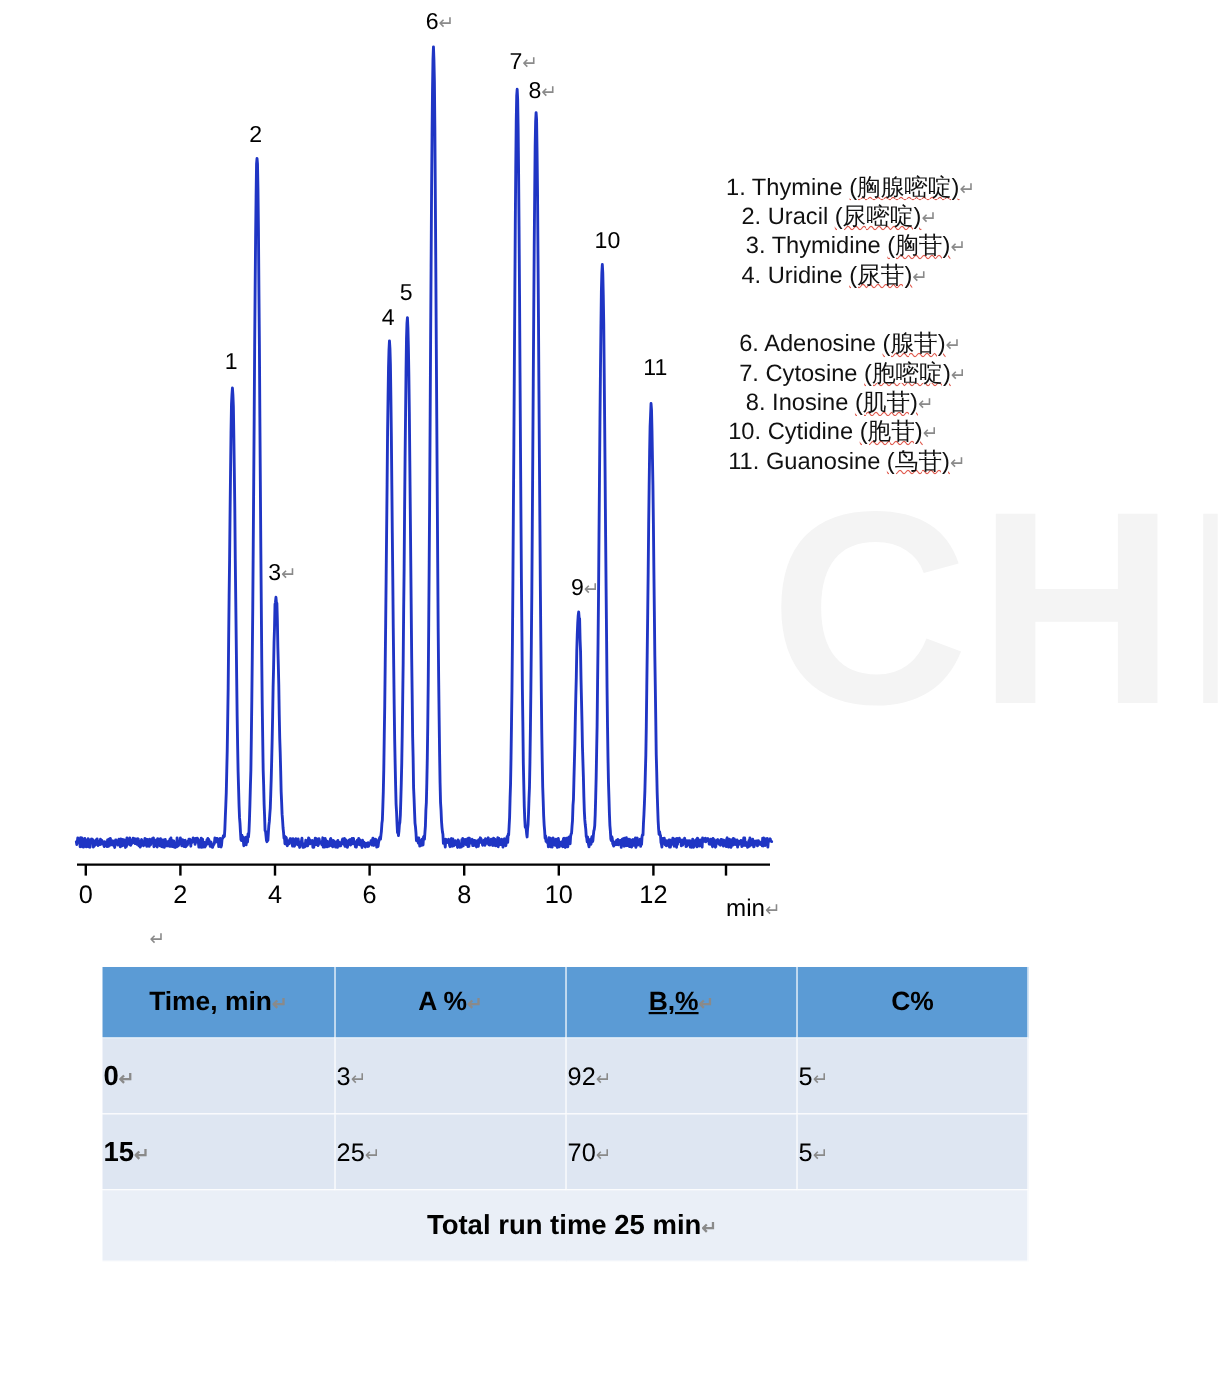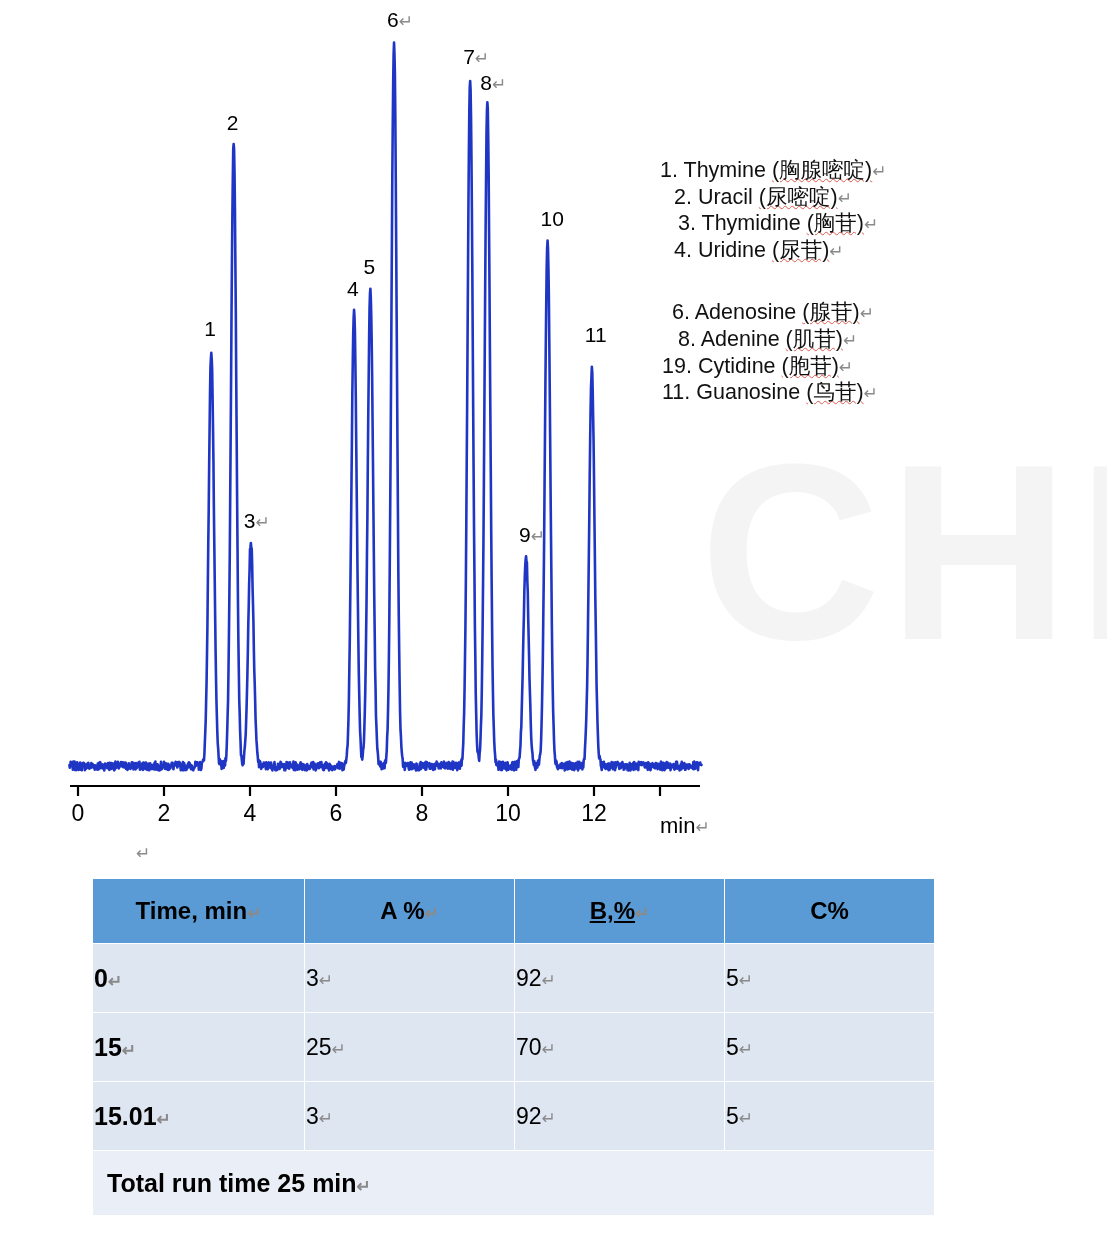--- a/index.html
+++ b/index.html
@@ -142,21 +142,21 @@
     height: 66px;
     font-size: 23px;
   }
   #gradient-table tbody td.rowhead {
     font-weight: bold;
     font-size: 25px;
   }
   #gradient-table tfoot td {
     background: #eaeff7;
     height: 62px;
-    text-align: left;
+    text-align: center;
     padding-left: 14px;
     font-size: 25px;
     font-weight: bold;
   }
   .col-1 { width: 212px; }
   .col-2 { width: 210px; }
   .col-3 { width: 210px; }
   .col-4 { width: 210px; }
 </style>
 </head>
@@ -208,22 +208,23 @@
 </div>
 
 <div id="watermark">CHM</div>
 
 <div id="legend">
     <div class="legend-item li-0"><span>1. </span><span>Thymine </span><span class="cn">(胸腺嘧啶)</span><span class="pilcrow">↵</span></div>
     <div class="legend-item li-1"><span>2. </span><span>Uracil </span><span class="cn">(尿嘧啶)</span><span class="pilcrow">↵</span></div>
     <div class="legend-item li-2"><span>3. </span><span>Thymidine </span><span class="cn">(胸苷)</span><span class="pilcrow">↵</span></div>
     <div class="legend-item li-3"><span>4. </span><span>Uridine </span><span class="cn">(尿苷)</span><span class="pilcrow">↵</span></div>
     <div class="legend-item li-5"><span>6. </span><span>Adenosine </span><span class="cn">(腺苷)</span><span class="pilcrow">↵</span></div>
-    <div class="legend-item li-7"><span>8. </span><span>Adenine </span><span class="cn">(肌苷)</span><span class="pilcrow">↵</span></div>
-    <div class="legend-item li-9"><span>19. </span><span>Cytidine </span><span class="cn">(胞苷)</span><span class="pilcrow">↵</span></div>
+    <div class="legend-item li-6"><span>7. </span><span>Cytosine </span><span class="cn">(胞嘧啶)</span><span class="pilcrow">↵</span></div>
+    <div class="legend-item li-7"><span>8. </span><span>Inosine </span><span class="cn">(肌苷)</span><span class="pilcrow">↵</span></div>
+    <div class="legend-item li-9"><span>10. </span><span>Cytidine </span><span class="cn">(胞苷)</span><span class="pilcrow">↵</span></div>
     <div class="legend-item li-10"><span>11. </span><span>Guanosine </span><span class="cn">(鸟苷)</span><span class="pilcrow">↵</span></div>
   </div>
 
 <div id="table-pre-mark">↵</div>
 
 <table id="gradient-table">
   <colgroup>
     <col class="col-1">
       <col class="col-2">
       <col class="col-3">
@@ -243,25 +244,19 @@
       <td><span>3</span><span class="pilcrow">↵</span></td>
       <td><span>92</span><span class="pilcrow">↵</span></td>
       <td><span>5</span><span class="pilcrow">↵</span></td>
     </tr>
     <tr>
       <td class="rowhead"><span>15</span><span class="pilcrow">↵</span></td>
       <td><span>25</span><span class="pilcrow">↵</span></td>
       <td><span>70</span><span class="pilcrow">↵</span></td>
       <td><span>5</span><span class="pilcrow">↵</span></td>
     </tr>
-    <tr>
-      <td class="rowhead"><span>15.01</span><span class="pilcrow">↵</span></td>
-      <td><span>3</span><span class="pilcrow">↵</span></td>
-      <td><span>92</span><span class="pilcrow">↵</span></td>
-      <td><span>5</span><span class="pilcrow">↵</span></td>
-    </tr>
   </tbody>
   <tfoot>
     <tr>
       <td colspan="4"><span>Total run time 25 min</span><span class="pilcrow">↵</span></td>
     </tr>
   </tfoot>
 </table>
 
 </body></html>

